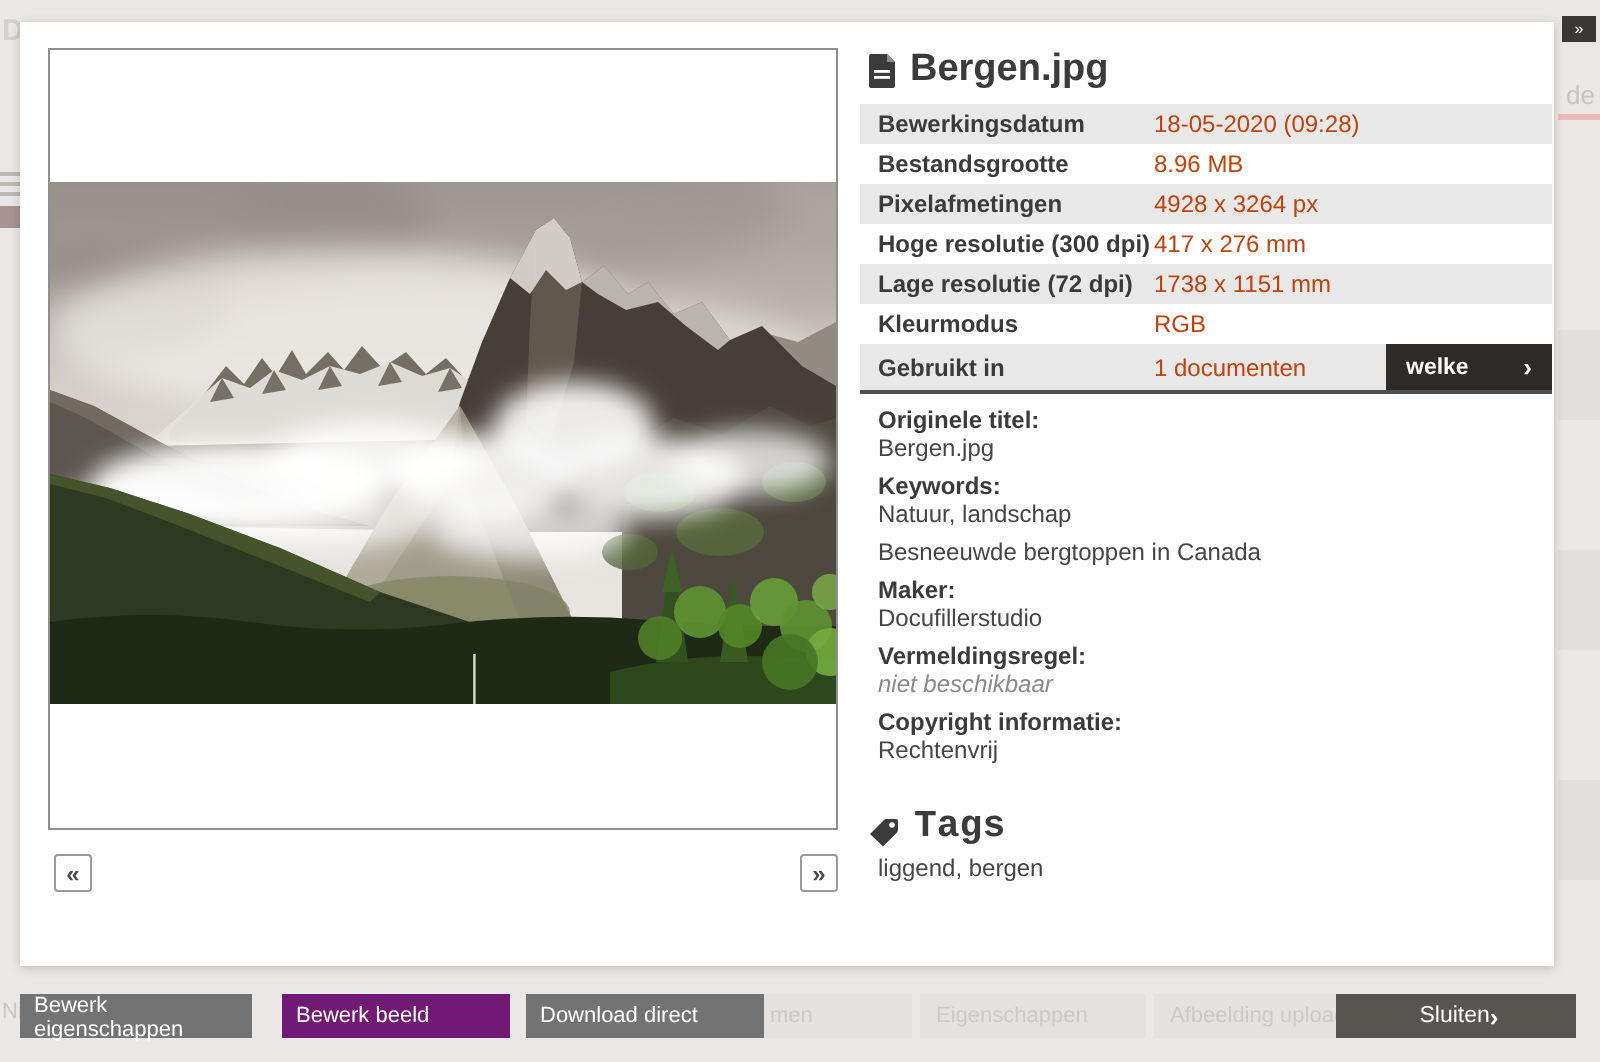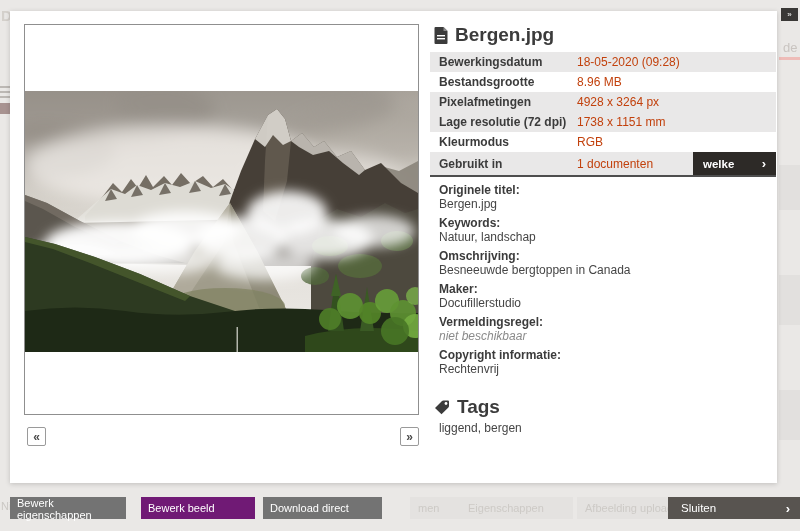--- a/index.html
+++ b/index.html
@@ -63,42 +63,42 @@
     font-family:"Liberation Sans", sans-serif;
   }
   .welke-btn .chev { font-size:13px; }
 
   .meta-list { padding-left:9px; margin-top:6px; }
   .meta-sec { margin-bottom:5px; font-size:12px; line-height:14px; }
   .meta-sec .mlabel { font-weight:bold; }
   .meta-sec .mvalue { color:#454545; }
   .meta-sec .mvalue.italic { font-style:italic; color:#8a8a8a; }
 
-  .tags-row { display:flex; align-items:center; padding-left:4px; margin-top:20px; height:22px; }
+  .tags-row { display:flex; align-items:flex-end; padding-left:4px; margin-top:20px; height:22px;font-family:Liberation Mono, monospace; }
   .tags-row svg { margin-right:7px; }
   .tags-heading { font-size:19px; font-weight:bold; }
   .tags-value { padding-left:9px; font-size:12px; color:#454545; margin-top:3px; }
 
   
   .tb-btn {
     position:absolute; top:497px; height:22px; border:none; cursor:pointer;
     font-size:11px; color:#fff; text-align:left; padding:0 0 0 7px;
     font-family:"Liberation Sans", sans-serif; z-index:3;
   }
   .tb-dark { background:#737373; }
   .tb-red  { background:#701a75; }
   .ghost-btn {
     position:absolute; top:497px; height:22px; border:none;
     background:#e4e2e0; color:#cdcac6; font-size:11px; text-align:left; padding:0 0 0 8px;
     font-family:"Liberation Sans", sans-serif; z-index:1; overflow:hidden; white-space:nowrap;
   }
   .close-btn {
-    position:absolute; top:497px; left:668px; width:132px; height:22px; border:none; cursor:pointer;
+    position:absolute; top:497px; left:668px; width:120px; height:22px; border:none; cursor:pointer;
     background:#585450; color:#fff; font-size:11.5px;
-    display:flex; align-items:center; justify-content:space-between; padding:0 10px 0 13px;
+    display:flex; align-items:center; justify-content:center; padding:0 10px 0 13px;
     font-family:"Liberation Sans", sans-serif; z-index:4;
   }
   .close-btn .chev { font-size:13px; font-weight:bold; }
 </style>
 </head>
 <body>
 
 <span class="bg-frag bg-logo">Do</span>
 <div class="bg-burger">
     <span></span>
@@ -223,20 +223,24 @@
         <span class="tvalue">18-05-2020 (09:28)</span>
       </div>
       <div class="trow">
         <span class="tlabel">Bestandsgrootte</span>
         <span class="tvalue">8.96 MB</span>
       </div>
       <div class="trow gray">
         <span class="tlabel">Pixelafmetingen</span>
         <span class="tvalue">4928 x 3264 px</span>
       </div>
+      <div class="trow">
+        <span class="tlabel">Hoge resolutie (300 dpi)</span>
+        <span class="tvalue">417 x 276 mm</span>
+      </div>
       <div class="trow gray">
         <span class="tlabel">Lage resolutie (72 dpi)</span>
         <span class="tvalue">1738 x 1151 mm</span>
       </div>
       <div class="trow">
         <span class="tlabel">Kleurmodus</span>
         <span class="tvalue">RGB</span>
       </div>
       <div class="trow gray last">
         <span class="tlabel">Gebruikt in</span>
@@ -251,21 +255,20 @@
     <div class="meta-list">
       <div class="meta-sec">
         <div class="mlabel">Originele titel:</div>
         <div class="mvalue">Bergen.jpg</div>
       </div>
       <div class="meta-sec">
         <div class="mlabel">Keywords:</div>
         <div class="mvalue">Natuur, landschap</div>
       </div>
       <div class="meta-sec">
-        <div class="mlabel">Omschrijving:</div>
         <div class="mvalue">Besneeuwde bergtoppen in Canada</div>
       </div>
       <div class="meta-sec">
         <div class="mlabel">Maker:</div>
         <div class="mvalue">Docufillerstudio</div>
       </div>
       <div class="meta-sec">
         <div class="mlabel">Vermeldingsregel:</div>
         <div class="mvalue italic">niet beschikbaar</div>
       </div>
@@ -280,21 +283,21 @@
         <path d="M1,9 L8,2 A2,2 0 0 1 9.4,1.5 L14,1.5 A1,1 0 0 1 15,2.5 L15,7 A2,2 0 0 1 14.4,8.4 L7.5,15.3 Z" fill="#3b3b3b"></path>
         <circle cx="12" cy="4.5" r="1.4" fill="#ffffff"></circle>
       </svg>
       <span class="tags-heading">Tags</span>
     </div>
     <div class="tags-value">liggend, bergen</div>
 
   </div>
 </div>
 
-<button class="ghost-btn" style="left:377px;width:79px;margin-left:33px;">men</button>
+<button class="ghost-btn" style="left:377px;width:79px;">men</button>
 <button class="ghost-btn" style="left:460px;width:113px;">Eigenschappen</button>
 <button class="ghost-btn" style="left:577px;width:120px;">Afbeelding uploaden</button>
 
 <button class="tb-btn tb-dark" style="left:10px;width:116px;">Bewerk eigenschappen</button>
 <button class="tb-btn tb-red" style="left:141px;width:114px;">Bewerk beeld</button>
 <button class="tb-btn tb-dark" style="left:263px;width:119px;">Download direct</button>
 <button class="close-btn">
   <span>Sluiten</span>
   <span class="chev">›</span>
 </button>

